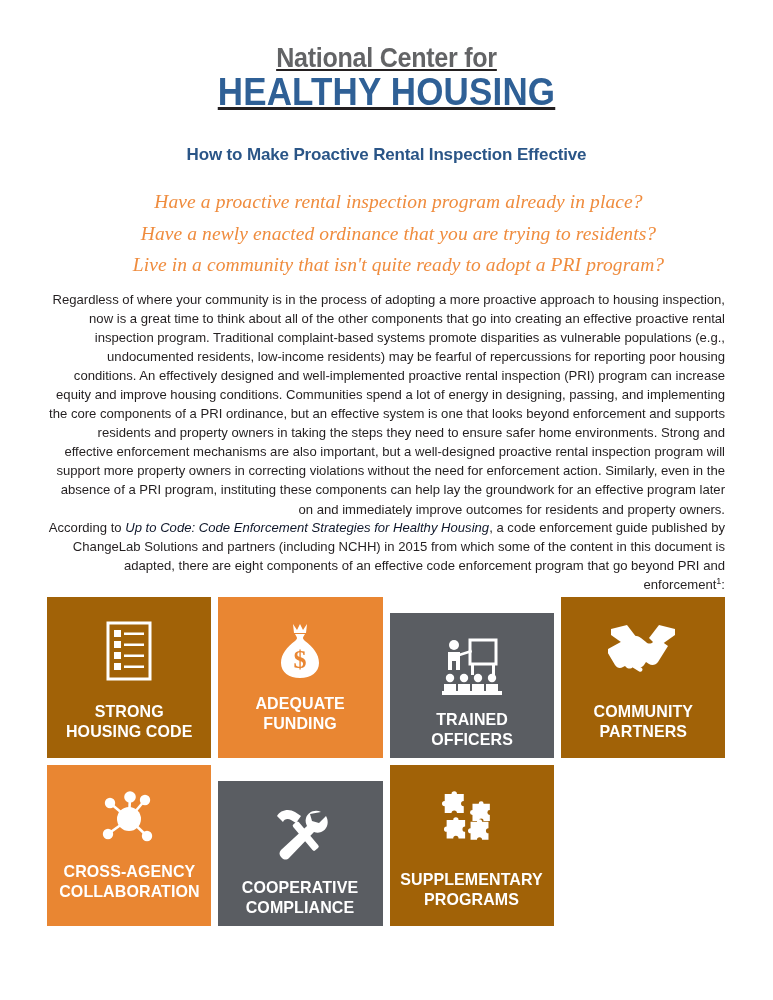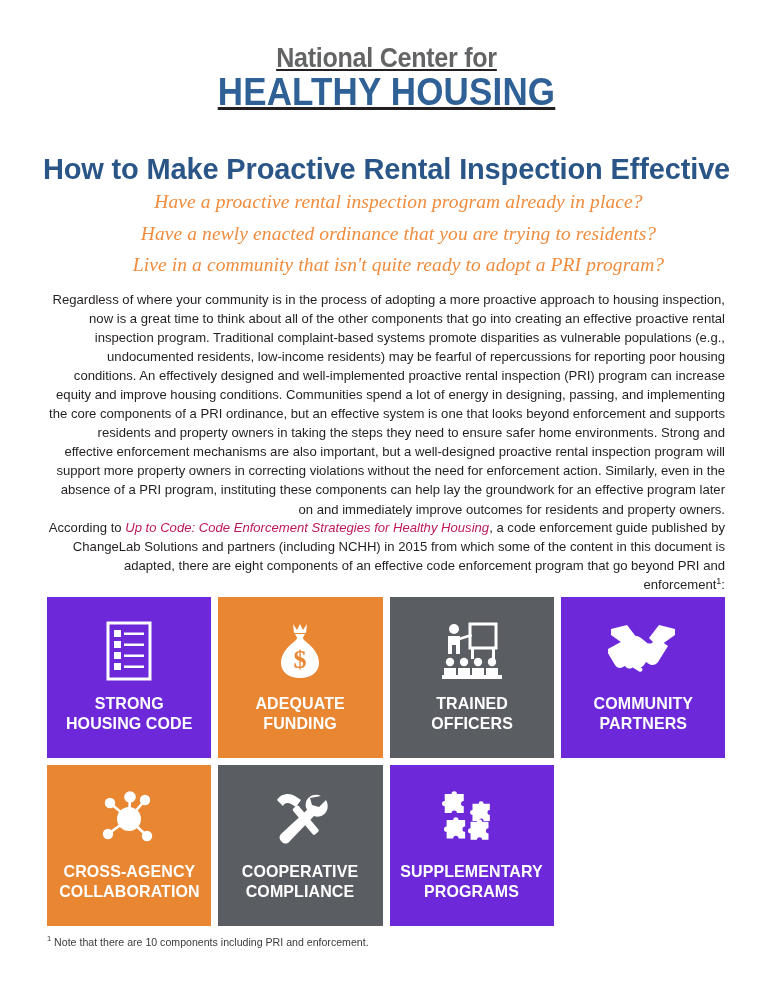--- a/index.html
+++ b/index.html
@@ -41,21 +41,21 @@
     line-height: 1.05;
     margin-top: 1px;
     transform: scaleX(0.92);
   }
 
   
   .doc-title {
     position: absolute;
     top: 134px; left: 0; right: 0;
     text-align: center;
-    font-size: 29px;
+    font-size: 17px;
     font-weight: bold;
     color: #2a5587;
     letter-spacing: -0.15px;
   }
 
   
   .questions {
     position: absolute;
     top: 186px; left: 0; right: 0;
     text-align: center;
@@ -78,21 +78,21 @@
   }
   .para {
     font-size: 13.1px;
     line-height: 1.455;
     color: #231f20;
     text-align: right;
   }
   #para-main { top: 290px; }
 
   .link-ital {
-    color: #be185d;
+    color: #0f172a;
     font-style: italic;
   }
   .fn-ref {
     font-size: 9px;
     vertical-align: super;
     line-height: 0;
   }
 
   
   .grid {
@@ -107,23 +107,23 @@
   }
   .tile {
     position: relative;
     display: flex;
     flex-direction: column;
     align-items: center;
     justify-content: flex-start;
     padding-top: 20px;
     overflow: hidden;
   }
-  .tile.blue   { background: #6d28d9; }
+  .tile.blue   { background: #a16207; gap: 8px; }
   .tile.orange { background: #e98632; }
-  .tile.gray   { background: #5a5d62; }
+  .tile.gray   { background: #5a5d62; margin-top: 16px; }
 
   .tile-icon {
     height: 68px;
     display: flex;
     align-items: center;
     justify-content: center;
   }
   .tile-icon svg { display: block; }
 
   .tile-label {
@@ -322,15 +322,14 @@
       </div>
       <div class="tile-label">
         <span>SUPPLEMENTARY</span><br>
         <span>PROGRAMS</span>
       </div>
     </div>
 
 
   </div>
 
-  <div class="footnote"><span class="fn-marker">1</span><span> Note that there are 10 components including PRI and enforcement.</span></div>
 
 </div>
 
 </body></html>

